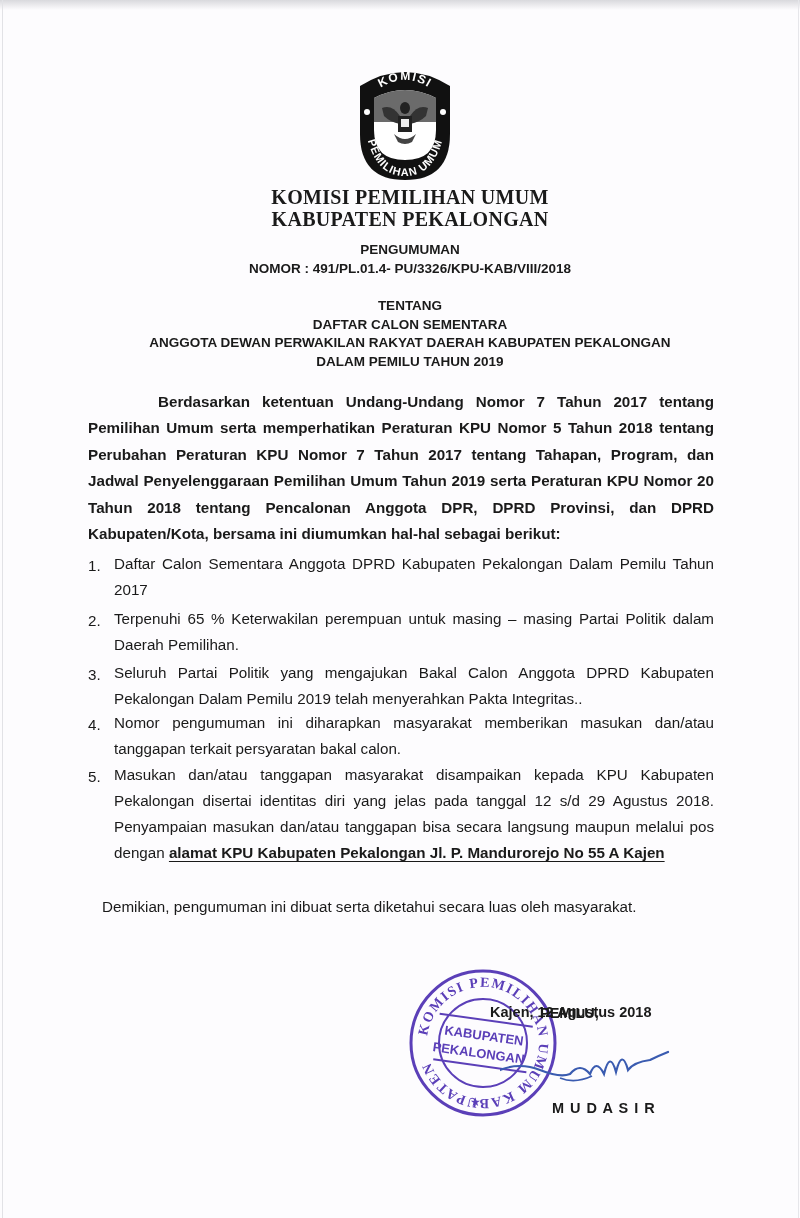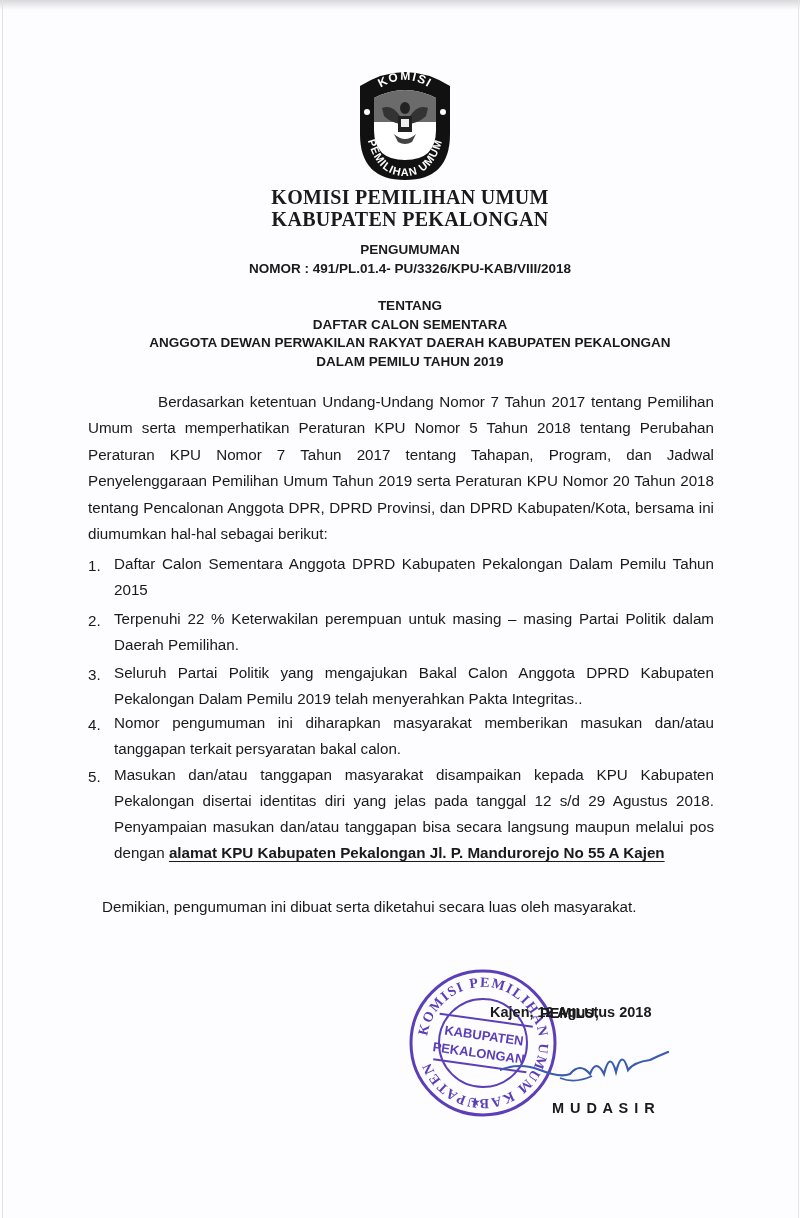--- a/index.html
+++ b/index.html
@@ -68,32 +68,32 @@
 <div class="h-title" style="top:208px;">KABUPATEN PEKALONGAN</div>
 
 <div class="center" style="top:242px;">PENGUMUMAN</div>
 <div class="center" style="top:261px;">NOMOR :  491/PL.01.4- PU/3326/KPU-KAB/VIII/2018</div>
 
 <div class="center" style="top:298px;">TENTANG</div>
 <div class="center" style="top:317px;">DAFTAR CALON SEMENTARA</div>
 <div class="center" style="top:335px;">ANGGOTA DEWAN PERWAKILAN RAKYAT DAERAH KABUPATEN PEKALONGAN</div>
 <div class="center" style="top:354px;">DALAM PEMILU TAHUN 2019</div>
 
-<div class="para" style="top:389px;">
+<div class="para" style="top:389px;font-weight:bold;">
   <span class="indent"></span><span>Berdasarkan ketentuan Undang-Undang Nomor 7 Tahun 2017 tentang Pemilihan Umum serta memperhatikan Peraturan KPU Nomor 5 Tahun 2018 tentang Perubahan Peraturan KPU Nomor 7 Tahun 2017 tentang Tahapan, Program, dan Jadwal Penyelenggaraan Pemilihan Umum Tahun 2019 serta Peraturan KPU Nomor 20 Tahun 2018 tentang Pencalonan Anggota DPR, DPRD Provinsi, dan DPRD Kabupaten/Kota, bersama ini diumumkan hal-hal sebagai berikut:</span>
 </div>
 
 <div class="list">
   <div class="li" style="top:557px;">
     <span class="num">1.</span>
-    <div class="txt" style="top:-6px;">Daftar Calon Sementara Anggota DPRD Kabupaten Pekalongan Dalam Pemilu Tahun 2015</div>
+    <div class="txt" style="top:-6px;">Daftar Calon Sementara Anggota DPRD Kabupaten Pekalongan Dalam Pemilu Tahun 2017</div>
   </div>
   <div class="li" style="top:612px;">
     <span class="num">2.</span>
-    <div class="txt" style="top:-6px;">Terpenuhi 22 % Keterwakilan perempuan untuk masing – masing  Partai Politik dalam Daerah Pemilihan.</div>
+    <div class="txt" style="top:-6px;">Terpenuhi 65 % Keterwakilan perempuan untuk masing – masing  Partai Politik dalam Daerah Pemilihan.</div>
   </div>
   <div class="li" style="top:666px;">
     <span class="num">3.</span>
     <div class="txt" style="top:-6px;">Seluruh Partai Politik yang mengajukan Bakal Calon Anggota DPRD Kabupaten Pekalongan Dalam Pemilu 2019 telah menyerahkan Pakta Integritas..</div>
   </div>
   <div class="li" style="top:716px;">
     <span class="num">4.</span>
     <div class="txt" style="top:-6px;">Nomor pengumuman ini diharapkan masyarakat memberikan masukan dan/atau tanggapan terkait persyaratan bakal calon.</div>
   </div>
   <div class="li" style="top:768px;">

